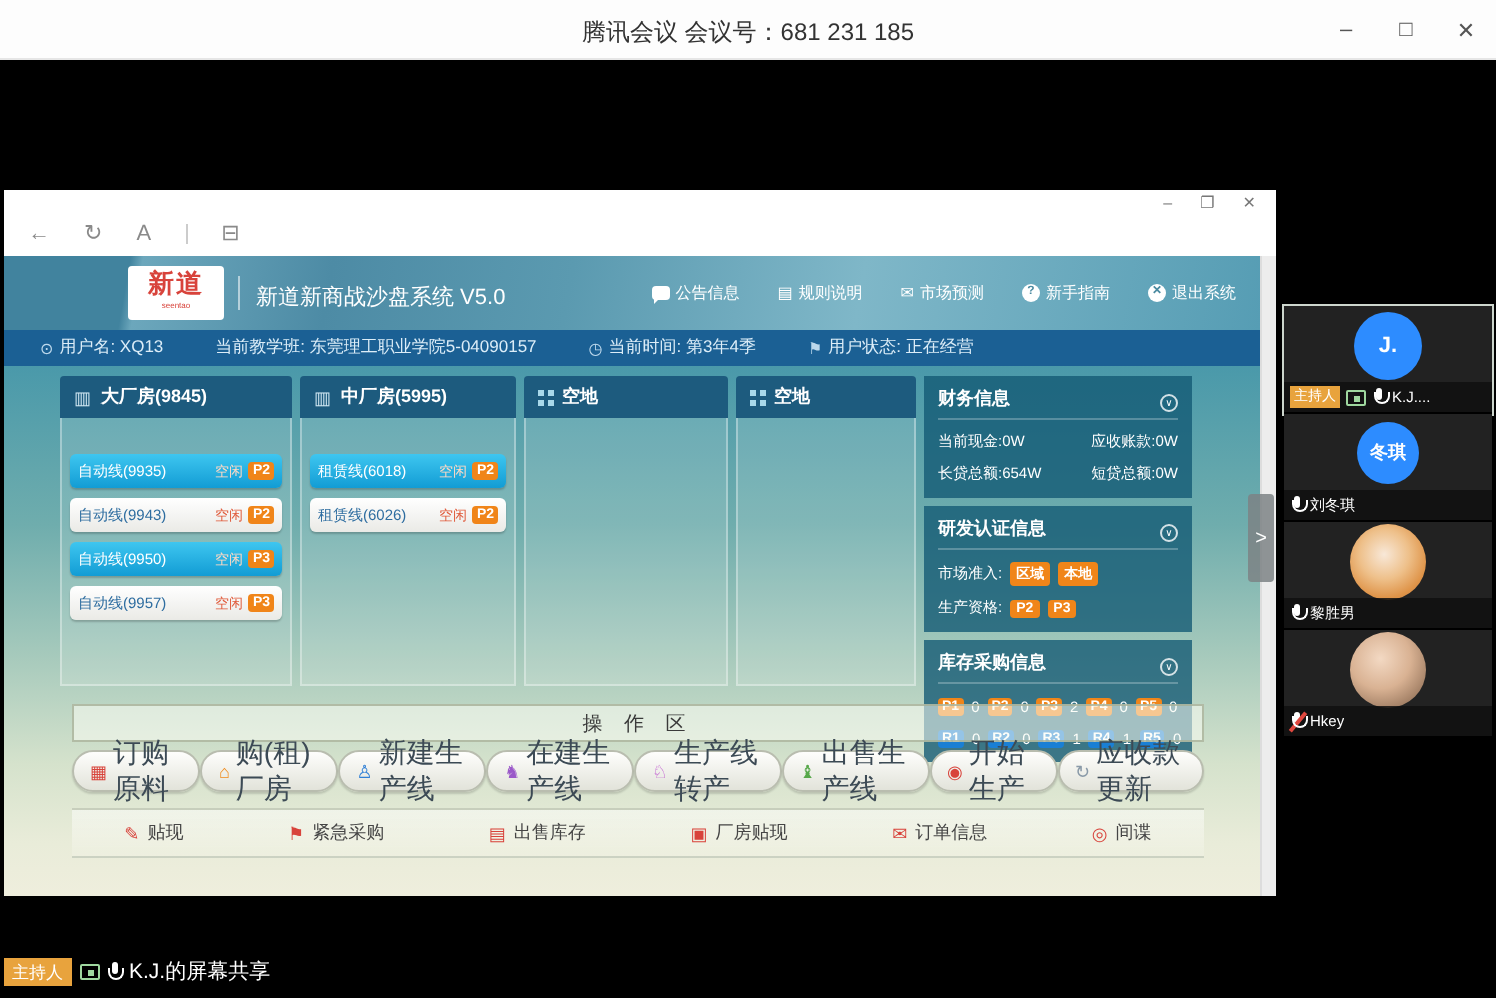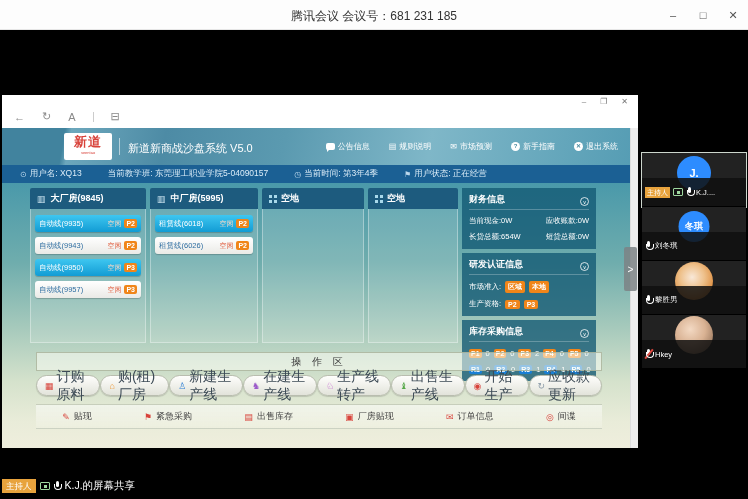--- a/index.html
+++ b/index.html
@@ -61,21 +61,21 @@
       #e9ecd9 90%,#efeedd 100%); }
   .cols { position:absolute; top:5px; left:28px; display:flex; gap:4px; }
   .col { width:116px; height:155px; display:flex; flex-direction:column; }
   .col.c2 { width:108px; } .col.c3 { width:102px; } .col.c4 { width:90px; }
   .col-head { height:21px; background:#1d5b7e; color:#fff; font-size:9px; font-weight:bold;
     display:flex; align-items:center; gap:5px; padding:0 7px; border-radius:2px 2px 0 0; cursor:pointer; }
   .fac-glyph { font-size:9px; color:#cfe7f2; font-weight:normal; }
   .grid-icon { width:3px; height:3px; background:#a8d8ea; box-shadow:5px 0 #a8d8ea,
     0 5px #a8d8ea, 5px 5px #a8d8ea; margin:-4px 4px 0 0; }
   .col-body { flex:1; background:rgba(255,255,255,.13); border:1px solid rgba(255,255,255,.35);
-    border-top:none; padding:6px 4px; display:flex; flex-direction:column; gap:5px; }
+    border-top:none; padding:18px 4px; display:flex; flex-direction:column; gap:5px; }
   .line { height:17px; border-radius:3px; display:flex; align-items:center; padding:0 4px;
     cursor:pointer; box-shadow:0 1px 1px rgba(0,0,0,.2); }
   .line.blue { background:linear-gradient(#3ec6f0,#129cd4); }
   .line.white { background:linear-gradient(#ffffff,#eaeae6); }
   .line-label { font-size:7.5px; flex:1; }
   .line.blue .line-label { color:#fff; }
   .line.white .line-label { color:#2e6da0; }
   .line-status { font-size:7px; margin-right:3px; }
   .line.blue .line-status { color:#ffd9c4; }
   .line.white .line-status { color:#e05a3a; }
@@ -140,21 +140,21 @@
   .tile.active { outline:1px solid #cdd6cd; }
   .avatar { position:absolute; left:50%; transform:translateX(-50%); border-radius:50%;
     display:flex; align-items:center; justify-content:center; color:#fff; font-weight:bold; }
   .avatar.blue { background:#2d8cff; }
   .av1 { width:34px; height:34px; top:3px; font-size:11px; }
   .av2 { width:31px; height:31px; top:4px; font-size:9px; }
   .photo1 { width:38px; height:38px; top:1px;
     background:radial-gradient(circle at 40% 35%,#f3d9c3 0%,#d9b293 45%,#9c7a60 80%,#6e543f 100%); }
   .photo2 { width:38px; height:38px; top:1px;
     background:radial-gradient(circle at 45% 40%,#f8e8d8 0%,#eec08a 40%,#df9449 70%,#b9733a 100%); }
-  .name-bar { position:absolute; left:0; right:0; bottom:0; height:28px;
+  .name-bar { position:absolute; left:0; right:0; bottom:0; height:15px;
     background:rgba(15,15,15,.85); display:flex; align-items:center; gap:3px; padding:0 3px; }
   .p-name { color:#fff; font-size:7.5px; white-space:nowrap; overflow:hidden; text-overflow:ellipsis; }
   .host-badge { background:#e8a33d; color:#fff; font-size:7px; padding:1px 2px; line-height:9px; }
 
   .mic { position:relative; width:7px; height:10px; display:inline-block; flex:none; }
   .mic::before { content:""; position:absolute; left:2px; top:0; width:3px; height:6px;
     border-radius:1.5px; background:#fff; }
   .mic::after { content:""; position:absolute; left:0.5px; top:2.5px; width:6px; height:5px;
     border:1px solid #fff; border-top:0; border-radius:0 0 5px 5px; }
   .mic .slash { position:absolute; left:3px; top:-1px; width:2px; height:12px;

